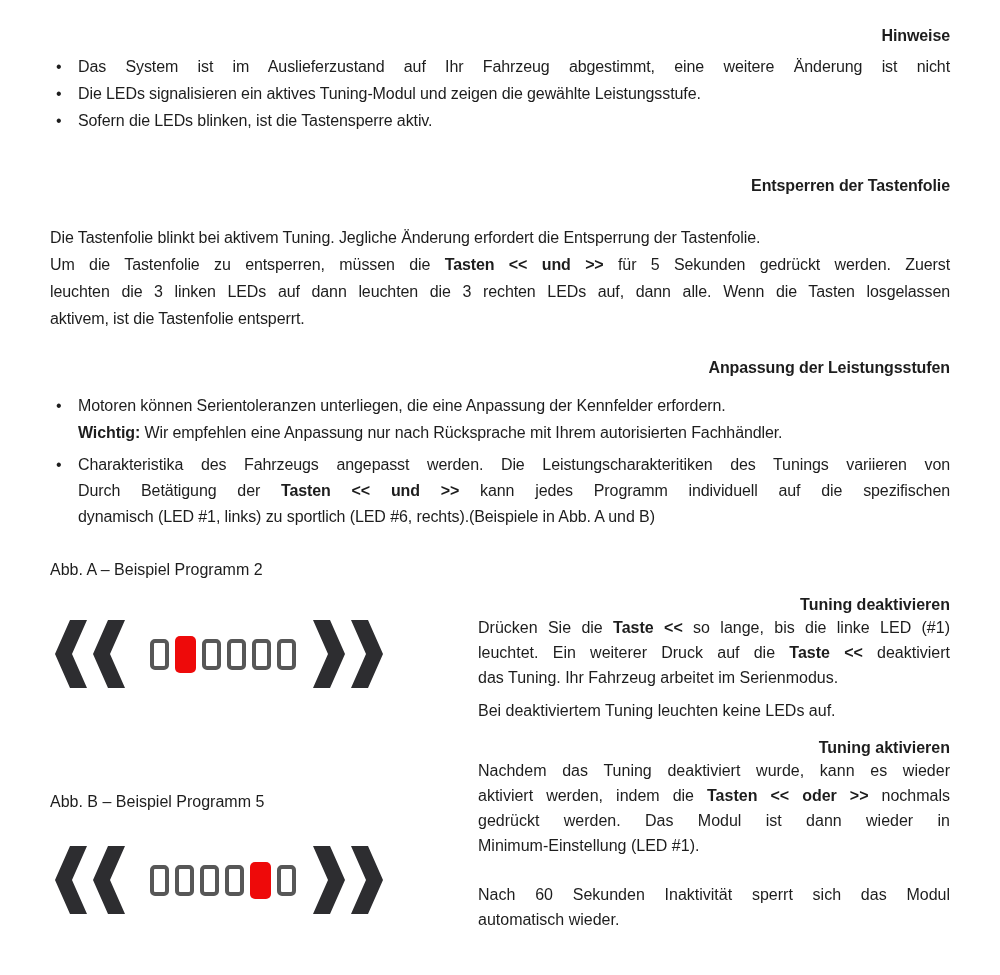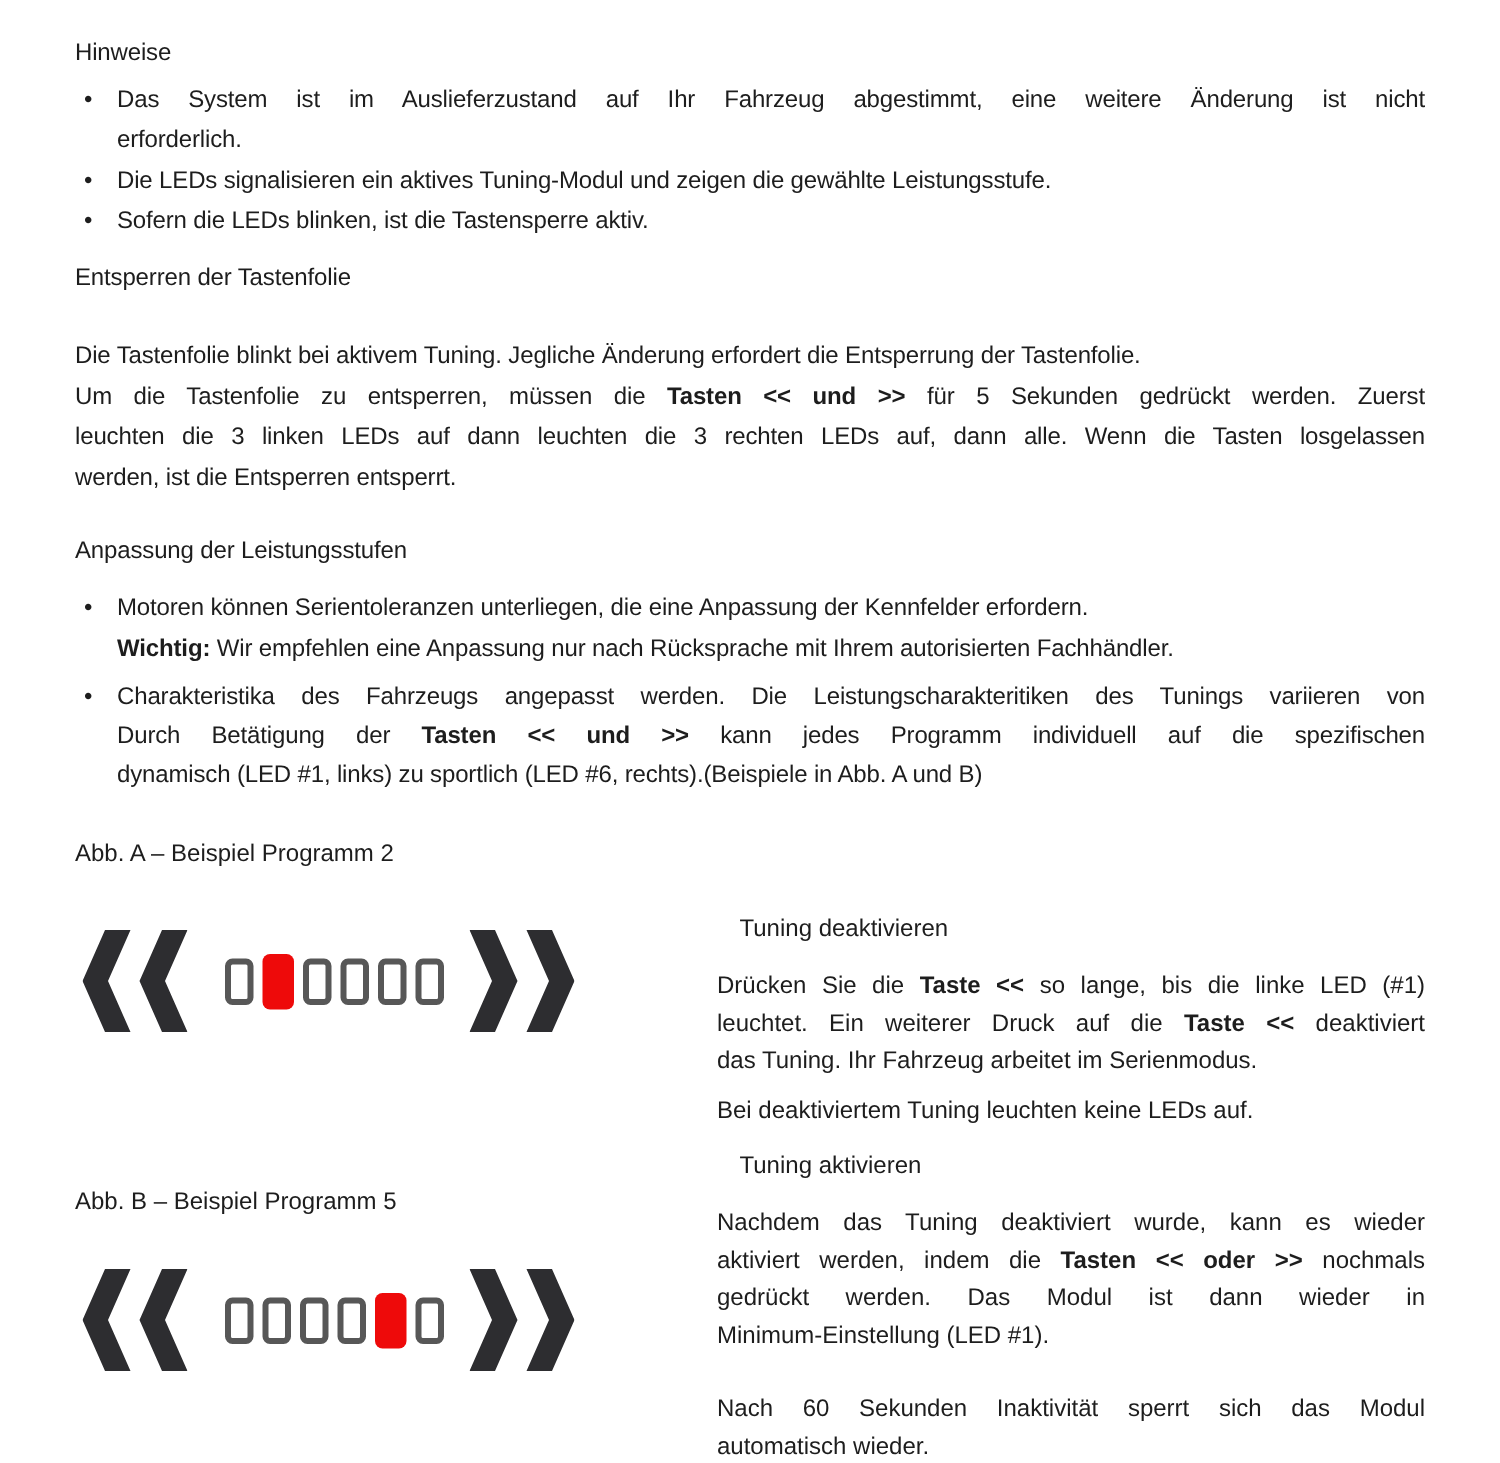--- a/index.html
+++ b/index.html
@@ -10,75 +10,74 @@
     --page_bg:#ffffff;
   }
   *{margin:0;padding:0;box-sizing:border-box;}
   html,body{background:#fff;}
   body{
     width:1000px;height:975px;position:relative;overflow:hidden;
     font-family:"Liberation Sans", sans-serif;
     color:var(--text);background:var(--page_bg);
   }
   .abs{position:absolute;}
-  .h{font-weight:400;font-size:16px;line-height:20px;}
+  .h{font-weight:700;font-size:16px;line-height:20px;text-align:right;}
   .b{font-weight:700;}
   
   .leftblock{left:50px;width:900px;font-size:16px;letter-spacing:-0.1px;}
   .lh27{line-height:27px;}
   .lh26{line-height:26px;}
   .just{text-align:justify;text-align-last:justify;}
   .bullet-item{position:relative;padding-left:28px;}
   .dot{position:absolute;left:6px;top:0;}
   
   .caption{font-size:16px;letter-spacing:0;text-align:center;}
   
   .figure{display:flex;align-items:center;}
   .chev{display:block;flex:0 0 auto;}
   .chev svg{display:block;}
   .led-row{display:flex;align-items:center;gap:6px;margin-left:25px;margin-right:17px;height:38px;}
   .led{width:19px;height:31px;border:4px solid var(--led_border);border-radius:5px;background:#fff;}
   .led.on{width:21px;height:37px;border:none;border-radius:5px;background:var(--led_active);}
   
   .rightcol{left:478px;top:595px;width:472px;font-size:16px;line-height:25px;}
-  .rightcol .h{margin:15px;}
+  .rightcol .h{margin:0;}
   .rh1{margin-bottom:18px;}
   .rp1{margin-bottom:8px;}
   .rp2{margin-bottom:15px;}
   .rh2{margin-bottom:12px;}
   .rp3{margin-bottom:24px;}
 </style>
 </head>
 <body>
 
 <div class="abs leftblock h" style="top:26px">Hinweise</div>
 
 <div class="abs leftblock lh27" style="top:53px">
   <div class="bullet-item">
     <span class="dot">•</span>
     <div class="just">Das System ist im Auslieferzustand auf Ihr Fahrzeug abgestimmt, eine weitere Änderung ist nicht</div>
-    <div>erforderlich.</div>
   </div>
   <div class="bullet-item">
     <span class="dot">•</span>
     <div>Die LEDs signalisieren ein aktives Tuning-Modul und zeigen die gewählte Leistungsstufe.</div>
   </div>
   <div class="bullet-item">
     <span class="dot">•</span>
     <div>Sofern die LEDs blinken, ist die Tastensperre aktiv.</div>
   </div>
 </div>
 
 <div class="abs leftblock h" style="top:176px">Entsperren der Tastenfolie</div>
 
 <div class="abs leftblock lh27" style="top:224px">
   <div>Die Tastenfolie blinkt bei aktivem Tuning. Jegliche Änderung erfordert die Entsperrung der Tastenfolie.</div>
   <div class="just"><span>Um die Tastenfolie zu entsperren, müssen die </span><span class="b">Tasten &lt;&lt; und &gt;&gt;</span><span> für 5 Sekunden gedrückt werden. Zuerst</span></div>
   <div class="just">leuchten die 3 linken LEDs auf dann leuchten die 3 rechten LEDs auf, dann alle. Wenn die Tasten losgelassen</div>
-  <div>werden, ist die Entsperren entsperrt.</div>
+  <div>aktivem, ist die Tastenfolie entsperrt.</div>
 </div>
 
 <div class="abs leftblock h" style="top:358px">Anpassung der Leistungsstufen</div>
 
 <div class="abs leftblock lh27" style="top:392px">
   <div class="bullet-item">
     <span class="dot">•</span>
     <div>Motoren können Serientoleranzen unterliegen, die eine Anpassung der Kennfelder erfordern.</div>
     <div><span class="b">Wichtig:</span><span> Wir empfehlen eine Anpassung nur nach Rücksprache mit Ihrem autorisierten Fachhändler.</span></div>
   </div>

